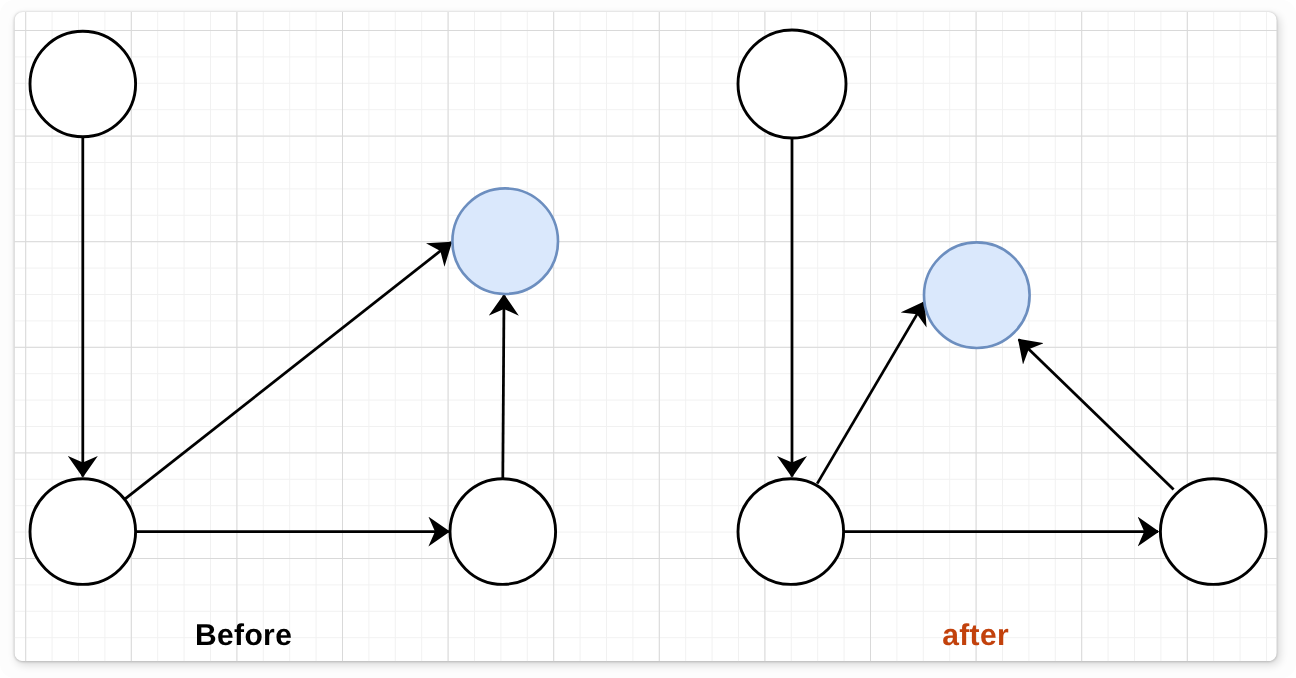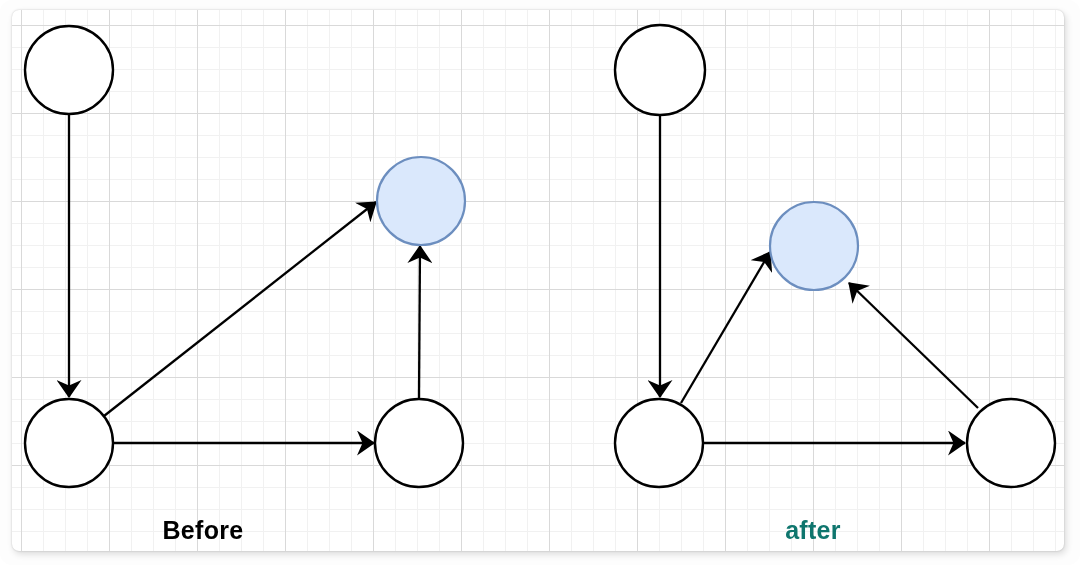--- a/index.html
+++ b/index.html
@@ -71,14 +71,14 @@
       <line x1="660" y1="115" x2="660" y2="397" stroke="#000000" stroke-width="2.3" marker-end="url(#arrowhead)"></line>
       <line x1="681" y1="403" x2="770" y2="252" stroke="#000000" stroke-width="2.3" marker-end="url(#arrowhead)"></line>
       <line x1="703" y1="443" x2="965" y2="443" stroke="#000000" stroke-width="2.3" marker-end="url(#arrowhead)"></line>
       <line x1="978" y1="408" x2="849" y2="283" stroke="#000000" stroke-width="2.3" marker-end="url(#arrowhead)"></line>
       <circle cx="660" cy="70" r="45" fill="#ffffff" stroke="#000000" stroke-width="2.4"></circle>
       <circle cx="659" cy="443" r="44" fill="#ffffff" stroke="#000000" stroke-width="2.4"></circle>
       <circle cx="814" cy="246" r="44" fill="#dae8fc" stroke="#6c8ebf" stroke-width="2.2"></circle>
       <circle cx="1011" cy="443" r="44" fill="#ffffff" stroke="#000000" stroke-width="2.4"></circle>
     </svg>
   <div class="diagram-label" style="left: 203px; top: 530px; color: rgb(0, 0, 0);">Before</div>
-  <div class="diagram-label" style="left: 813px; top: 530px; color: #0f766e;">after</div>
+  <div class="diagram-label" style="left: 813px; top: 530px; color: #c2410c;">after</div>
 </div>
 
 </body></html>

